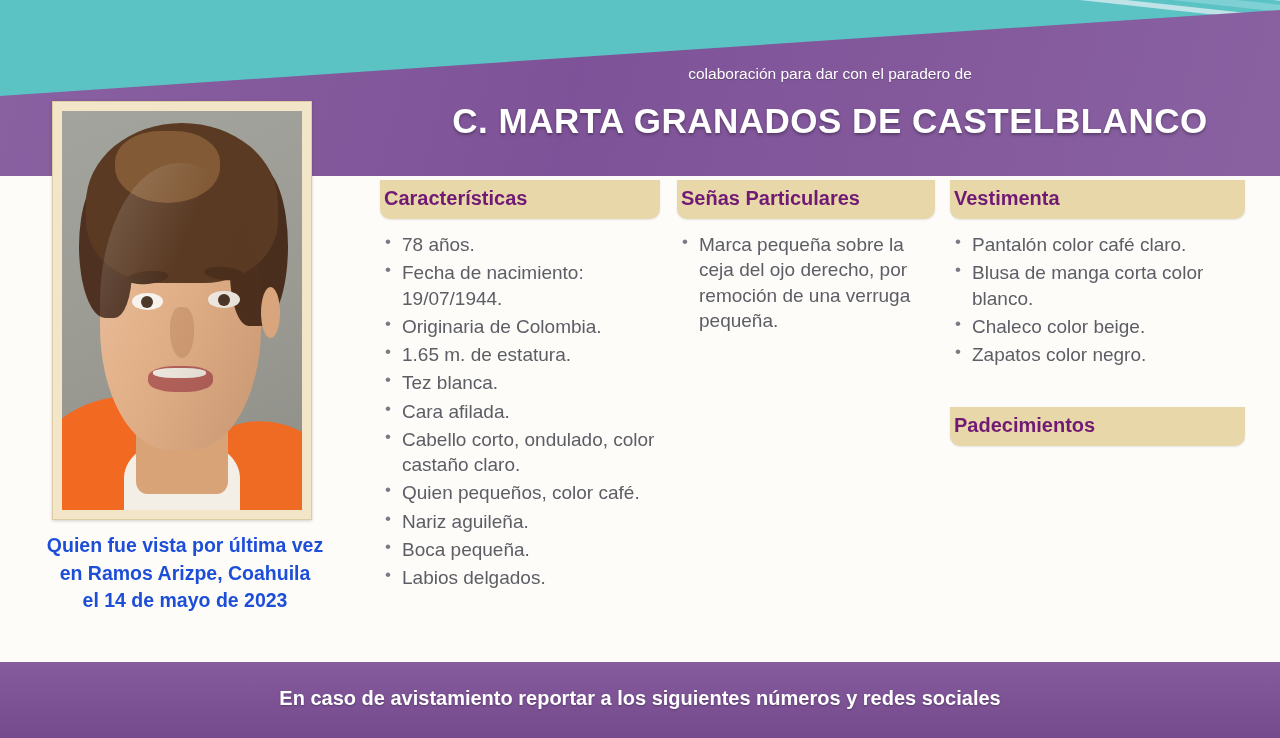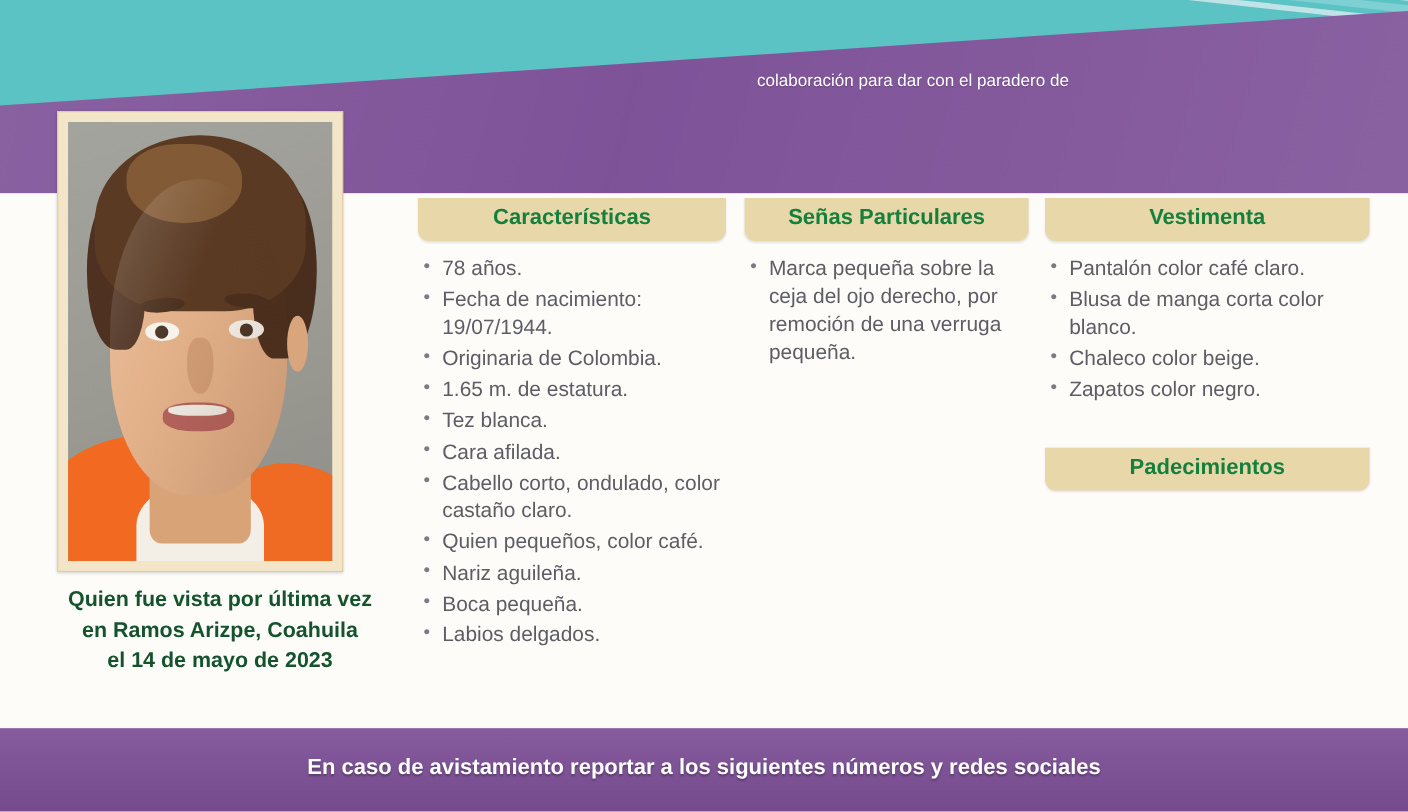--- a/index.html
+++ b/index.html
@@ -142,48 +142,46 @@
   .p-mouth { position:absolute; left:36%; top:64%; width:27%; height:6.5%; background:#b4625c; border-radius:42%; }
   .p-teeth { position:absolute; left:38%; top:64.4%; width:22%; height:2.6%; background:#f0ece4; border-radius:40%; }
   .p-ear { position:absolute; right:9%; top:44%; width:8%; height:13%; background:#d9a57c; border-radius:50%; }
 
   .photo-caption {
     position: absolute;
     top: 532px;
     left: 0;
     width: 370px;
     text-align: center;
-    color: #14532d;
+    color: #1d4ed8;
     font-size: 19.5px;
     font-weight: bold;
     line-height: 1.42;
     z-index: 7;
-    margin-left: 15px;
   }
 
   
   .columns {
     position: absolute;
     top: 180px;
     left: 380px;
     width: 900px;
     height: 470px;
     z-index: 5;
   }
 
   .col { position: absolute; top: 0; }
   .col-a { left: 0;   width: 280px; }
   .col-b { left: 297px; width: 258px; }
   .col-c { left: 570px; width: 295px; }
 
   .pill {
     background: #e8d7a9;
     border-radius: 0 0 10px 10px;
-    text-align: center;
-    color: #15803d;
+    color: #701a75;
     font-size: 20px;
     font-weight: bold;
     padding: 7px 4px 9px;
     box-shadow: 0 1px 2px rgba(0,0,0,0.10);
   }
 
   ul.bullets {
     list-style: none;
     margin-top: 13px;
     padding: 0;
@@ -239,20 +237,21 @@
   <div class="teal-band">
     <div class="teal-stripe-a"></div>
     <div class="teal-stripe-b"></div>
     <div class="teal-stripe-c"></div>
   </div>
   <div class="purple-wedge"></div>
   <div class="purple-wedge-shine"></div>
 
   <div class="header-text">
     <div class="header-intro">colaboración para dar con el paradero de</div>
+    <div class="header-name">C. MARTA  GRANADOS DE CASTELBLANCO</div>
   </div>
 
   <div class="photo-frame">
     <div class="photo">
       <div class="p-bg"></div>
       <div class="p-shoulder-l"></div>
       <div class="p-shoulder-r2"></div>
       <div class="p-collar"></div>
       <div class="p-neck"></div>
       <div class="p-face"></div>

